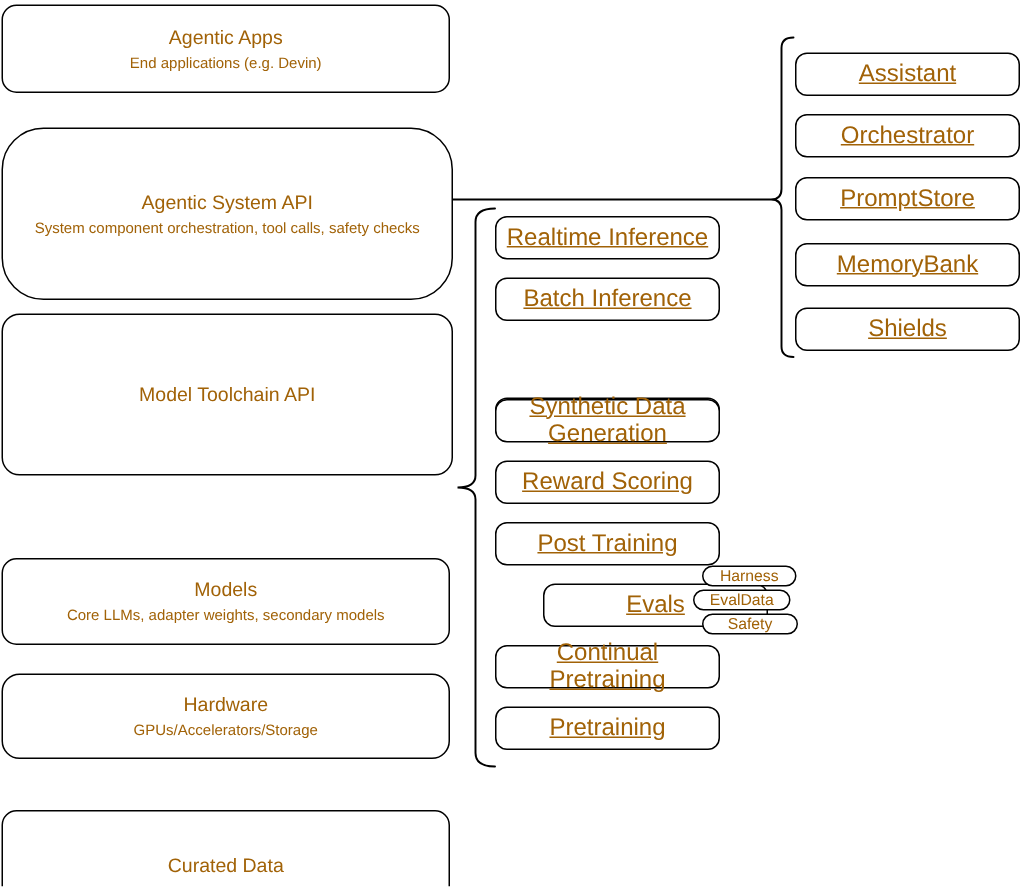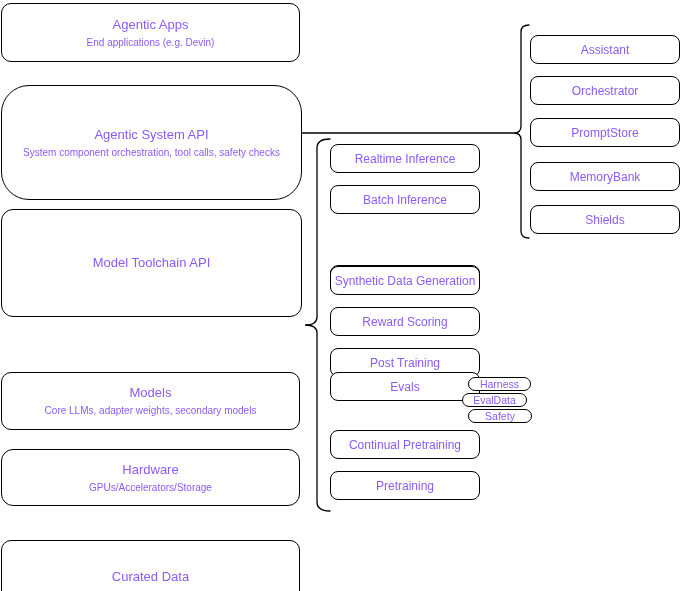--- a/index.html
+++ b/index.html
@@ -1,33 +1,33 @@
 <!DOCTYPE html>
 <html><head>
 <meta charset="utf-8">
 <style>
   html,body{margin:0;padding:0;background:#ffffff;}
   .canvas{
     position:relative;width:682px;height:591px;background:#ffffff;
-    font-family:"Liberation Sans", sans-serif;color:#8b5cf6;overflow:hidden;
+    font-family:"Liberation Sans", sans-serif;color:#a16207;overflow:hidden;
   }
   .overlay{position:absolute;left:0;top:0;pointer-events:none;}
   .stack-box{
     position:absolute;left:1px;width:299px;
     border:1.3px solid #000;background:#fff;box-sizing:border-box;
     display:flex;flex-direction:column;align-items:center;justify-content:center;
     text-align:center;gap:5px;
   }
   .stack-title{font-size:13px;line-height:14px;}
   .stack-subtitle{font-size:10px;line-height:11px;padding:0 8px;}
   .node{
     position:absolute;width:150px;height:29px;
     border:1.3px solid #000;border-radius:8px;background:#fff;box-sizing:border-box;
     display:flex;align-items:center;justify-content:center;
-    font-size:12px;text-align:center;
+    font-size:16px;text-align:center;text-decoration:underline;
   }
   .mid{left:330px;}
   .right{left:530px;}
   .pill{
     position:absolute;height:14px;
     border:1.3px solid #000;border-radius:8px;background:#fff;box-sizing:border-box;
     display:flex;align-items:center;justify-content:center;
     font-size:10.5px;line-height:11px;
   }
 </style>
@@ -81,21 +81,21 @@
   </div>
   <div class="node mid" style="top:266px;">
     <span>Synthetic Data Generation</span>
   </div>
   <div class="node mid" style="top:307px;">
     <span>Reward Scoring</span>
   </div>
   <div class="node mid" style="top:348px;">
     <span>Post Training</span>
   </div>
-  <div class="node mid" style="top:372px;">
+  <div class="node mid" style="top:389px;margin-left:32px;">
     <span>Evals</span>
   </div>
   <div class="node mid" style="top:430px;">
     <span>Continual Pretraining</span>
   </div>
   <div class="node mid" style="top:471px;justify-content:center;">
     <span>Pretraining</span>
   </div>
 
   <div class="pill" style="left:468px;top:377px;width:63px;">

